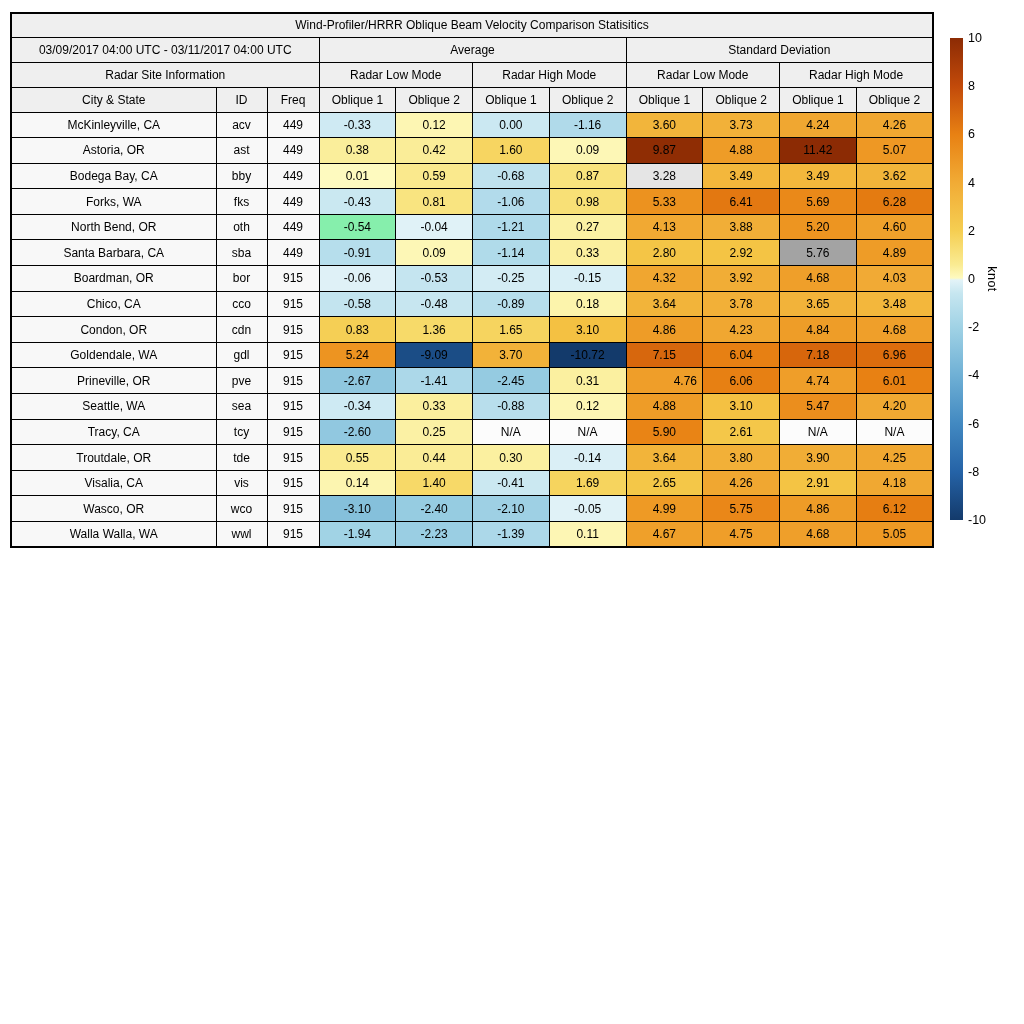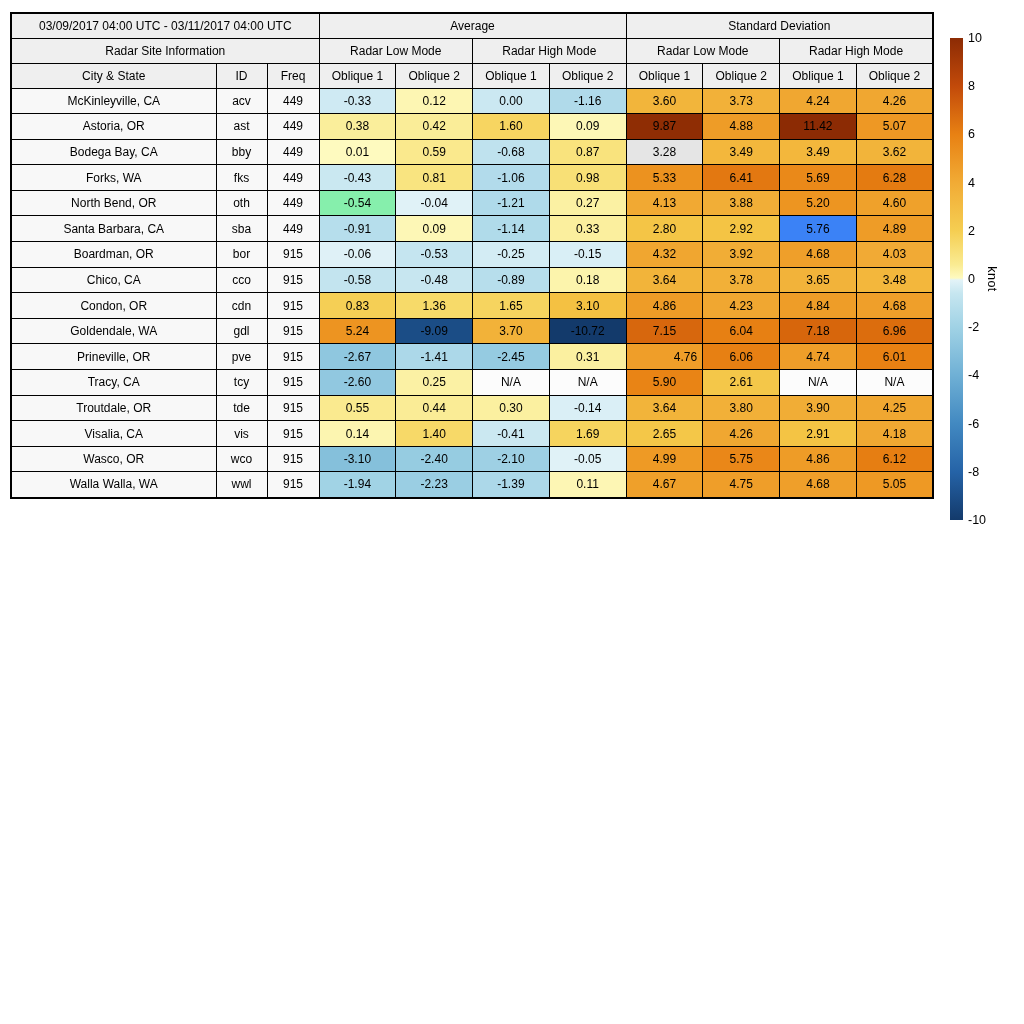--- a/index.html
+++ b/index.html
@@ -71,20 +71,23 @@
       <col style="width:76.75px">
         <col style="width:76.75px">
         <col style="width:76.75px">
         <col style="width:76.75px">
       <col style="width:76.75px">
         <col style="width:76.75px">
         <col style="width:76.75px">
         <col style="width:76.75px">
     </colgroup>
     <thead>
+      <tr class="title-row">
+        <th class="hdr-bg" colspan="11">Wind-Profiler/HRRR Oblique Beam Velocity Comparison Statisitics</th>
+      </tr>
       <tr class="hdr-row">
         <th class="hdr-bg" colspan="3">03/09/2017 04:00 UTC - 03/11/2017 04:00 UTC</th>
         <th class="hdr-bg" colspan="4">Average</th>
         <th class="hdr-bg" colspan="4">Standard Deviation</th>
       </tr>
       <tr class="hdr-row">
         <th class="hdr-bg" colspan="3">Radar Site Information</th>
         <th class="hdr-bg" colspan="2">Radar Low Mode</th>
         <th class="hdr-bg" colspan="2">Radar High Mode</th>
         <th class="hdr-bg" colspan="2">Radar Low Mode</th>
@@ -173,21 +176,21 @@
         <tr class="data-row">
           <td class="label-cell">Santa Barbara, CA</td>
           <td class="label-cell">sba</td>
           <td class="label-cell">449</td>
           <td style="background: rgb(182, 222, 236);">-0.91</td>
           <td style="background: rgb(253, 247, 182);">0.09</td>
           <td style="background: rgb(176, 219, 234);">-1.14</td>
           <td style="background: rgb(251, 239, 158);">0.33</td>
           <td style="background: rgb(244, 197, 70);">2.80</td>
           <td style="background: rgb(244, 196, 68);">2.92</td>
-          <td style="background: #3b82f6;">5.76</td>
+          <td style="background: #a3a3a3;">5.76</td>
           <td style="background: rgb(238, 156, 39);">4.89</td>
         </tr>
         <tr class="data-row">
           <td class="label-cell">Boardman, OR</td>
           <td class="label-cell">bor</td>
           <td class="label-cell">915</td>
           <td style="background: rgb(223, 241, 247);">-0.06</td>
           <td style="background: rgb(197, 229, 240);">-0.53</td>
           <td style="background: rgb(211, 236, 244);">-0.25</td>
           <td style="background: rgb(217, 239, 246);">-0.15</td>
@@ -240,20 +243,33 @@
           <td class="label-cell">pve</td>
           <td class="label-cell">915</td>
           <td style="background: rgb(143, 199, 223);">-2.67</td>
           <td style="background: rgb(172, 216, 233);">-1.41</td>
           <td style="background: rgb(149, 203, 225);">-2.45</td>
           <td style="background: rgb(251, 240, 160);">0.31</td>
           <td style="background: rgb(239, 158, 41); padding-left: 44px;">4.76</td>
           <td style="background: rgb(231, 128, 19);">6.06</td>
           <td style="background: rgb(239, 158, 41);">4.74</td>
           <td style="background: rgb(232, 129, 19);">6.01</td>
+        </tr>
+        <tr class="data-row">
+          <td class="label-cell">Seattle, WA</td>
+          <td class="label-cell">sea</td>
+          <td class="label-cell">915</td>
+          <td style="background: rgb(206, 234, 243);">-0.34</td>
+          <td style="background: rgb(251, 239, 158);">0.33</td>
+          <td style="background: rgb(184, 222, 236);">-0.88</td>
+          <td style="background: rgb(253, 246, 179);">0.12</td>
+          <td style="background: rgb(238, 156, 39);">4.88</td>
+          <td style="background: rgb(244, 193, 66);">3.10</td>
+          <td style="background: rgb(235, 142, 29);">5.47</td>
+          <td style="background: rgb(240, 168, 50);">4.20</td>
         </tr>
         <tr class="data-row">
           <td class="label-cell">Tracy, CA</td>
           <td class="label-cell">tcy</td>
           <td class="label-cell">915</td>
           <td style="background: rgb(145, 200, 224);">-2.60</td>
           <td style="background: rgb(251, 241, 164);">0.25</td>
           <td style="background: rgb(252, 252, 252);">N/A</td>
           <td style="background: rgb(252, 252, 252);">N/A</td>
           <td style="background: rgb(233, 132, 21);">5.90</td>

